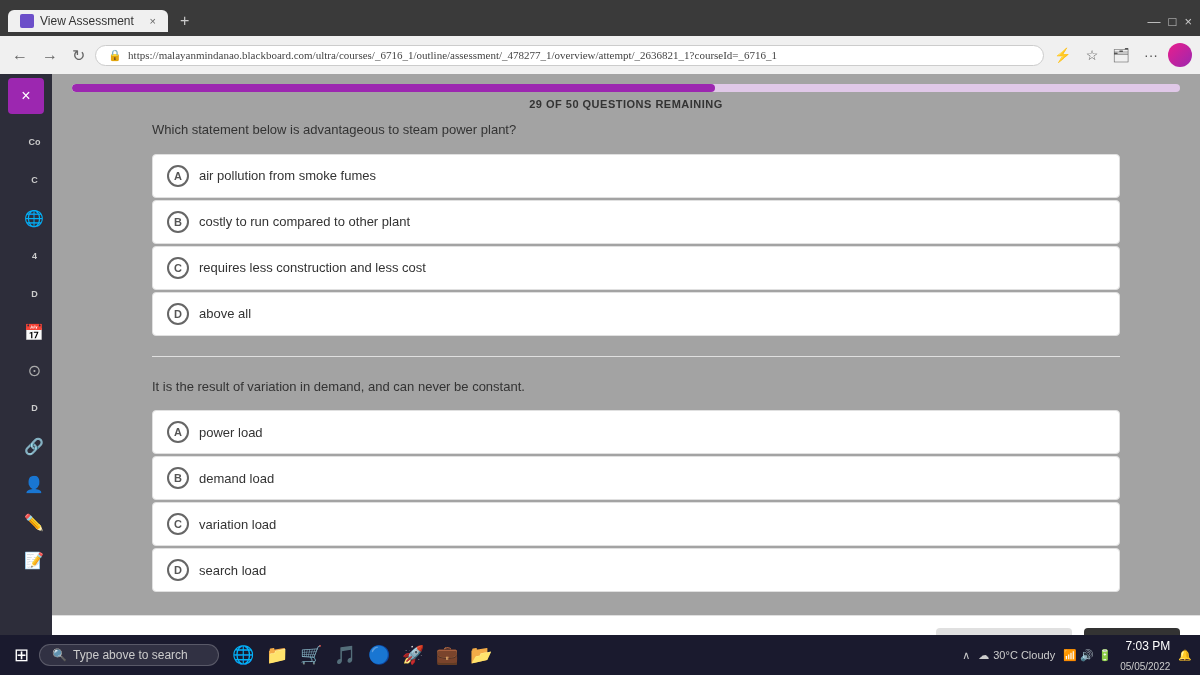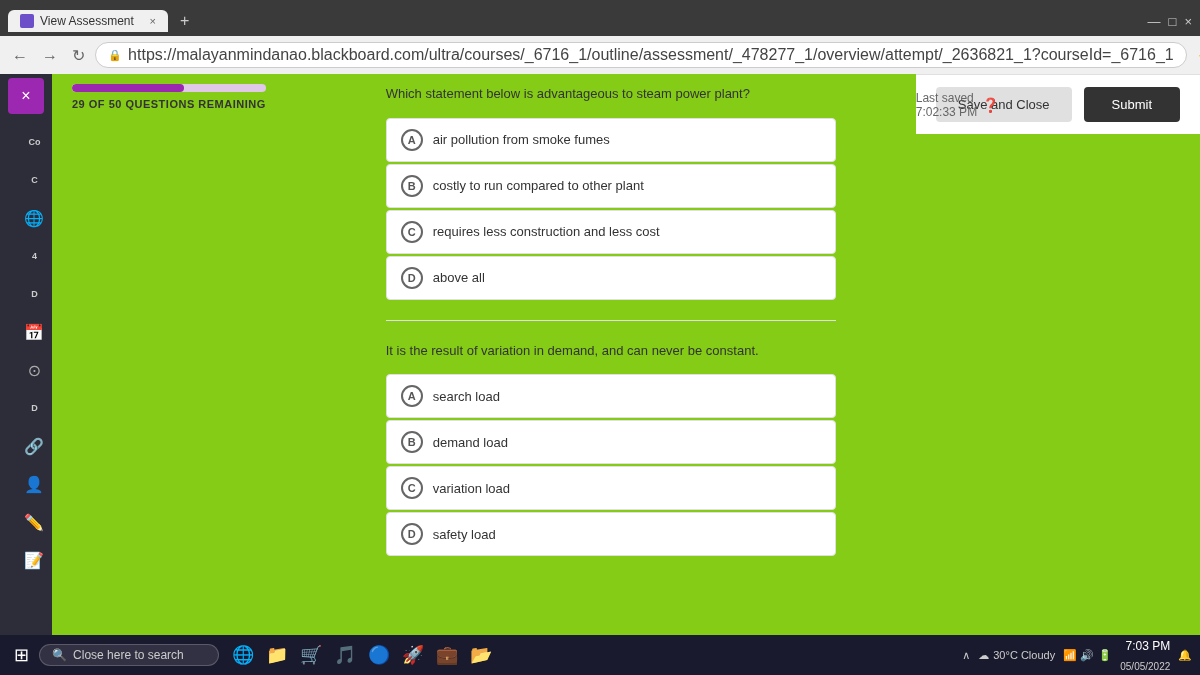--- a/index.html
+++ b/index.html
@@ -22,21 +22,21 @@
 
     
     .main-layout { display: flex; height: calc(675px - 74px); }
 
     
     .left-sidebar { width: 52px; background: #2d2d3a; display: flex; flex-direction: column; align-items: center; padding-top: 4px; gap: 2px; }
     .sidebar-x-btn { background: #9c27b0; color: white; width: 36px; height: 36px; border-radius: 4px; display: flex; align-items: center; justify-content: center; font-size: 16px; cursor: pointer; margin-bottom: 8px; }
     .sidebar-icon { width: 36px; height: 36px; display: flex; align-items: center; justify-content: center; color: #aaa; font-size: 14px; cursor: pointer; border-radius: 4px; margin-left: 17px; }
 
     
-    .content-area { flex: 1; background: #84cc16; display: flex; flex-direction: row; overflow: hidden; }
+    .content-area { flex: 1; background: #a3a3a3; display: flex; flex-direction: column; overflow: hidden; }
 
     
     .progress-section { padding: 10px 20px 0; }
     .progress-bar-container { background: #e0c8e8; height: 8px; border-radius: 4px; overflow: hidden; }
     .progress-bar-fill { background: #9c27b0; height: 100%; width: 58%; border-radius: 4px; }
     .progress-text { text-align: center; font-size: 11px; color: #555; margin-top: 6px; letter-spacing: 0.5px; }
     .progress-text span { font-weight: bold; color: #333; }
 
     
     .questions-scroll { flex: 1; overflow-y: auto; padding: 10px 80px 20px 100px; }
@@ -92,21 +92,21 @@
       <span style="color:#ccc;font-size:13px;cursor:pointer;">□</span>
       <span style="color:#ccc;font-size:13px;cursor:pointer;">×</span>
     </div>
   </div>
   <div class="nav-bar">
     <button class="nav-btn">←</button>
     <button class="nav-btn">→</button>
     <button class="nav-btn">↻</button>
     <div class="address-bar">
       <span class="lock-icon">🔒</span>
-      <span style="font-size:16px;color:#444;overflow:hidden;text-overflow:ellipsis;white-space:nowrap;flex:1;">https://malayanmindanao.blackboard.com/ultra/courses/_6716_1/outline/assessment/_478277_1/overview/attempt/_2636821_1?courseId=_6716_1</span>
+      <span style="font-size:11px;color:#444;overflow:hidden;text-overflow:ellipsis;white-space:nowrap;flex:1;font-family:Liberation Serif, serif;">https://malayanmindanao.blackboard.com/ultra/courses/_6716_1/outline/assessment/_478277_1/overview/attempt/_2636821_1?courseId=_6716_1</span>
     </div>
     <div class="nav-actions">
       <button class="nav-action-btn">⚡</button>
       <button class="nav-action-btn">☆</button>
       <button class="nav-action-btn">🗂</button>
       <button class="nav-action-btn">···</button>
       <span class="profile-avatar"></span>
     </div>
   </div>
 </div>
@@ -187,39 +187,39 @@
 
       <hr class="question-divider">
 
       <div class="question-block">
         <div class="question-text">It is the result of variation in demand, and can never be constant.</div>
         <div class="options-list">
           <div class="option-item">
             <div class="option-circle">
               <span>A</span>
             </div>
+            <span class="option-text">power load</span>
+          </div>
+          <div class="option-item">
+            <div class="option-circle">
+              <span>B</span>
+            </div>
+            <span class="option-text">demand load</span>
+          </div>
+          <div class="option-item">
+            <div class="option-circle">
+              <span>C</span>
+            </div>
+            <span class="option-text">variation load</span>
+          </div>
+          <div class="option-item">
+            <div class="option-circle">
+              <span>D</span>
+            </div>
             <span class="option-text">search load</span>
-          </div>
-          <div class="option-item">
-            <div class="option-circle">
-              <span>B</span>
-            </div>
-            <span class="option-text">demand load</span>
-          </div>
-          <div class="option-item">
-            <div class="option-circle">
-              <span>C</span>
-            </div>
-            <span class="option-text">variation load</span>
-          </div>
-          <div class="option-item">
-            <div class="option-circle">
-              <span>D</span>
-            </div>
-            <span class="option-text">safety load</span>
           </div>
         </div>
       </div>
 
     </div>
 
     <div class="bottom-bar">
       <span class="last-saved-text">Last saved 7:02:33 PM</span>
       <span class="help-icon">❓</span>
       <button class="btn-save-close">Save and Close</button>
@@ -227,21 +227,21 @@
     </div>
 
   </div>
 
 </div>
 
 <div class="taskbar">
   <button class="taskbar-start">⊞</button>
   <div class="taskbar-search">
     <span>🔍</span>
-    <span>Close here to search</span>
+    <span>Type above to search</span>
   </div>
   <div class="taskbar-apps">
     <div class="taskbar-app" style="font-size:18px;">🌐</div>
     <div class="taskbar-app" style="font-size:18px;">📁</div>
     <div class="taskbar-app" style="font-size:18px;">🛒</div>
     <div class="taskbar-app" style="font-size:18px;">🎵</div>
     <div class="taskbar-app" style="font-size:18px;">🔵</div>
     <div class="taskbar-app" style="font-size:18px;">🚀</div>
     <div class="taskbar-app" style="font-size:18px;">💼</div>
     <div class="taskbar-app" style="font-size:18px;">📂</div>

